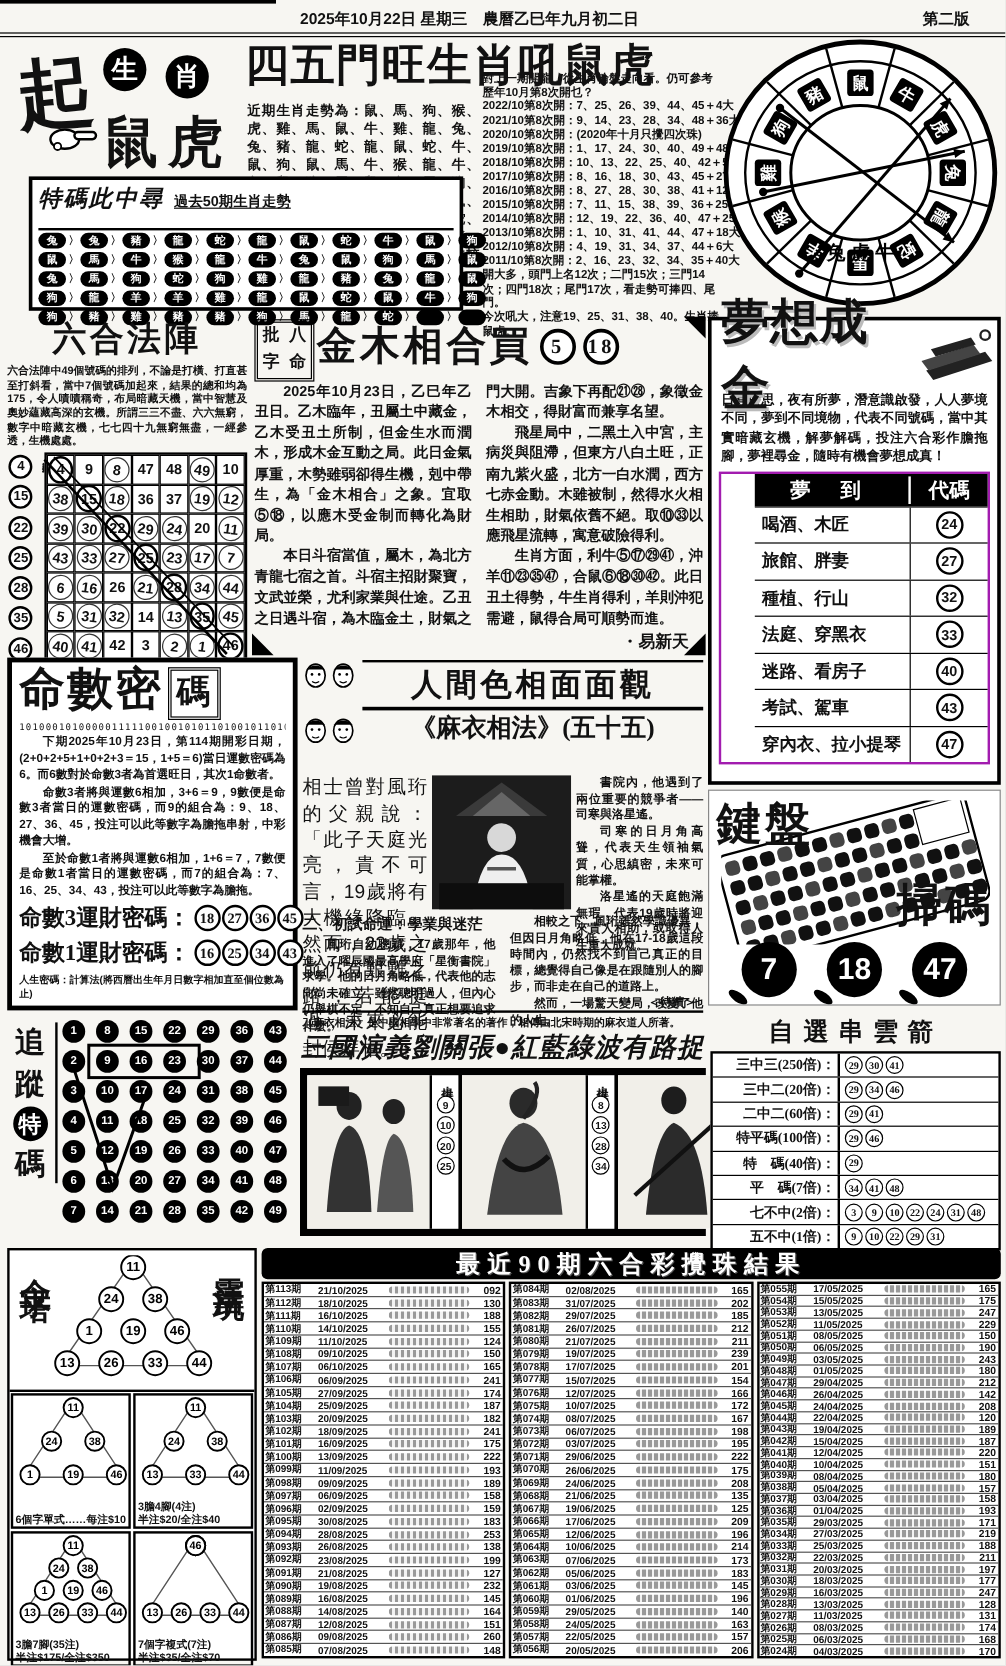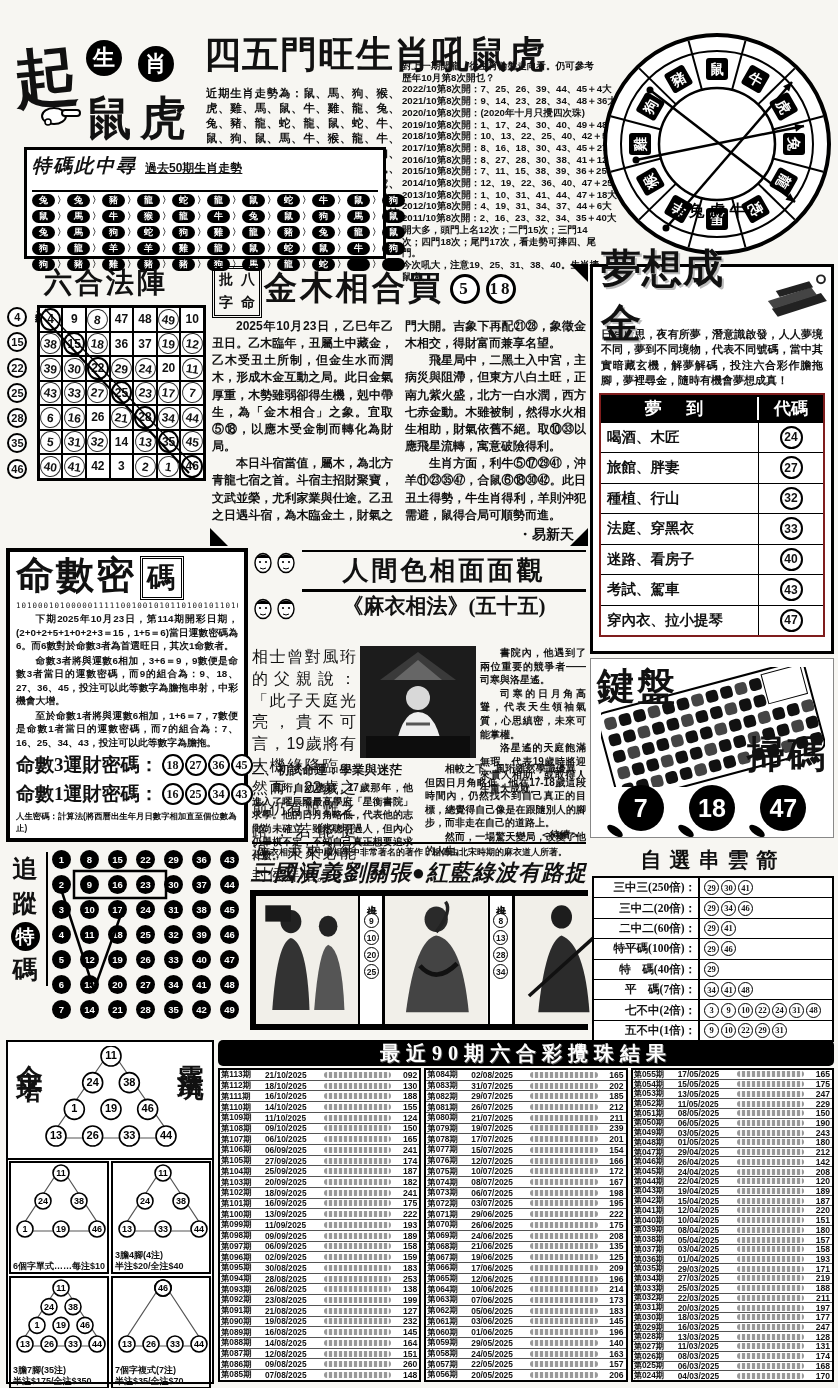--- a/index.html
+++ b/index.html
@@ -59,21 +59,21 @@
   .jm-body{position:absolute;left:2px;top:54px;width:374px;height:208px;column-count:2;column-gap:12px;
            font-size:12px;line-height:1.43;text-align:justify;font-weight:bold;}
   .jm-body p{margin:0;text-indent:2em;}
   .jm-sig{position:absolute;right:14px;bottom:2px;font-size:14px;font-weight:900;}
   .tri{position:absolute;width:0;height:0;border-style:solid;}
   
   .dm{left:590px;top:264px;width:244px;height:390px;border:3px solid #000;background:#fff;box-sizing:border-box;}
   .dm-logo{position:relative;height:58px;display:flex;align-items:center;padding-left:8px;}
   .dm-logo .t{font-size:40px;font-weight:900;letter-spacing:1px;text-shadow:2px 2px 0 #bbb;}
   .dm-intro{padding:2px 8px;font-size:11px;line-height:1.4;text-align:justify;font-weight:900;}
-  .dm-table{margin:2px 6px;border:2px solid #7f1d1d;}
+  .dm-table{margin:2px 6px;border:2px solid #a21caf;padding-left:28px;}
   .dm-h{display:flex;background:#000;color:#fff;font-size:17px;font-weight:900;height:27px;align-items:center;}
   .dm-h .c1{flex:1;text-align:center;letter-spacing:10px;}
   .dm-h .c2{width:64px;text-align:center;border-left:2px solid #fff;}
   .dm-r{display:flex;align-items:center;height:29.5px;border-top:1.5px solid #000;font-size:14.5px;font-weight:900;}
   .dm-r .c1{flex:1;padding-left:6px;}
   .dm-r .c2{width:64px;display:flex;justify-content:center;border-left:1.5px solid #000;align-self:stretch;align-items:center;}
   .dm-r .ring{width:23px;height:23px;border-width:2.4px;font-size:12px;}
   
   .kb{left:590px;top:658px;width:244px;height:180px;border:1px solid #888;background:#fff;box-sizing:border-box;overflow:hidden;}
   .kb-t1{position:absolute;left:6px;top:2px;font-size:38px;font-weight:900;letter-spacing:2px;}
@@ -151,20 +151,25 @@
   .rs-r .d{width:57px;font-size:8.3px;white-space:nowrap;}
   .rs-r .bl{flex:1;height:6px;margin:0 2px;border-radius:3px;opacity:.75;
             background:repeating-linear-gradient(90deg,#777 0 3px,#eee 3px 5px);}
   .rs-r .s{width:24px;font-size:8.6px;text-align:right;padding-right:2px;}
 </style>
 </head>
 <body>
 
 <div id="page">
 
+  <div class="abs hdr">
+    <div class="hdr-rule"></div>
+    <span class="hdr-date">2025年10月22日 星期三　農曆乙巳年九月初二日</span>
+    <span class="hdr-ed">第二版</span>
+  </div>
 
   <div class="abs serif logo-qi">起</div>
   <div class="abs logo-c" style="left:86px;top:40px;">生</div>
   <div class="abs logo-c" style="left:138px;top:46px;">肖</div>
   <svg class="abs" style="left:40px;top:100px;" width="42" height="26" viewBox="0 0 42 26">
     <ellipse cx="14" cy="16" rx="12" ry="8" fill="#fff" stroke="#000" stroke-width="2"></ellipse>
     <rect x="22" y="10" width="18" height="6" rx="3" fill="#fff" stroke="#000" stroke-width="2"></rect>
     <circle cx="8" cy="22" r="3" fill="#fff" stroke="#000" stroke-width="1.5"></circle>
   </svg>
   <div class="abs serif logo-sub">鼠虎</div>
@@ -385,20 +390,21 @@
           <span class="ar">〉</span>
           <span class="pill"></span>
           <span class="ar">〉</span>
           <span class="pill"></span>
         </div>
       </div>
   </div>
 
   <div class="abs fz">
     <div class="fz-t serif">六合法陣</div>
+    <div class="fz-i">六合法陣中49個號碼的排列，不論是打橫、打直甚至打斜看，當中7個號碼加起來，結果的總和均為175，令人嘖嘖稱奇，布局暗藏天機，當中智慧及奧妙蘊藏高深的玄機。所謂三三不盡、六六無窮，數字中暗藏玄機，七七四十九無窮無盡，一經參透，生機處處。</div>
     <div class="fz-wrap">
       <div class="fz-leg" id="fazhenLegend">
           <span class="ring">4</span>
           <span class="ring">15</span>
           <span class="ring">22</span>
           <span class="ring">25</span>
           <span class="ring">28</span>
           <span class="ring">35</span>
           <span class="ring">46</span>
         </div>

